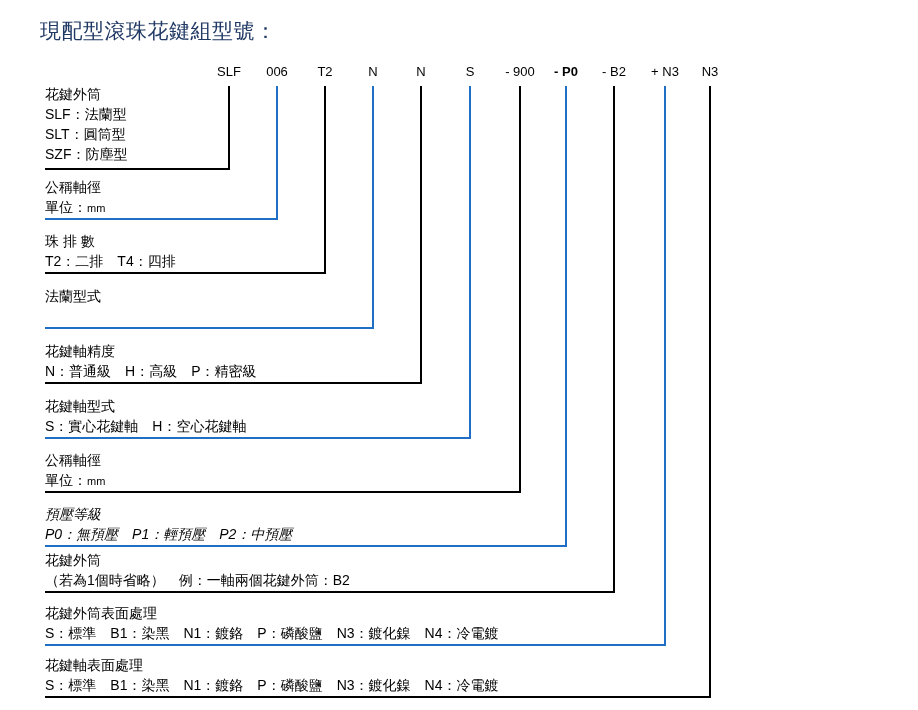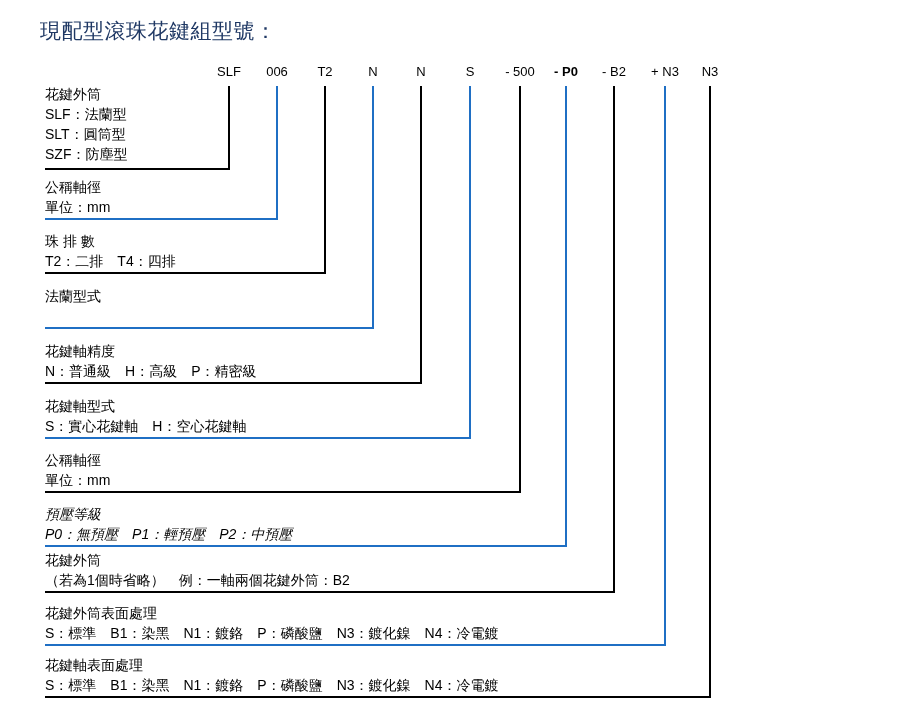--- a/index.html
+++ b/index.html
@@ -26,35 +26,35 @@
   .leader.blk{background:#000000;}
   .leader.blu{background:#1F6FC4;}
   
   .bracket{position:absolute;height:2px;left:45px;}
   .bracket.blk{background:#000000;}
   .bracket.blu{background:#1F6FC4;}
   
   .desc{position:absolute;left:45px;white-space:nowrap;}
   .desc .hd{font-size:14px;line-height:20px;color:#000;}
   .desc .op{font-size:14px;line-height:20px;color:#000;}
-  .desc .op .sm{font-size:14px;}
+  .desc .op .sm{font-size:11px;}
 </style>
 </head>
 <body>
 
 <div id="title">現配型滾珠花鍵組型號：</div>
 
 <div id="code-row">
     <div class="code-seg" style="left: 229px;">SLF</div>
     <div class="code-seg" style="left: 277px;">006</div>
     <div class="code-seg" style="left: 325px;">T2</div>
     <div class="code-seg" style="left: 373px;">N</div>
     <div class="code-seg" style="left: 421px;">N</div>
     <div class="code-seg" style="left: 470px;">S</div>
-    <div class="code-seg" style="left: 520px;">- 500</div>
+    <div class="code-seg" style="left: 520px;">- 900</div>
     <div class="code-seg" style="left: 566px; font-weight: bold;">- P0</div>
     <div class="code-seg" style="left: 614px;">- B2</div>
     <div class="code-seg" style="left: 665px;">+ N3</div>
     <div class="code-seg" style="left: 710px;">N3</div>
   </div>
 
 <div id="leaders">
     <div class="leader blk" style="left: 228px; top: 86px; height: 84px;"></div>
     <div class="leader blu" style="left: 276px; top: 86px; height: 134px;"></div>
     <div class="leader blk" style="left: 324px; top: 86px; height: 188px;"></div>

